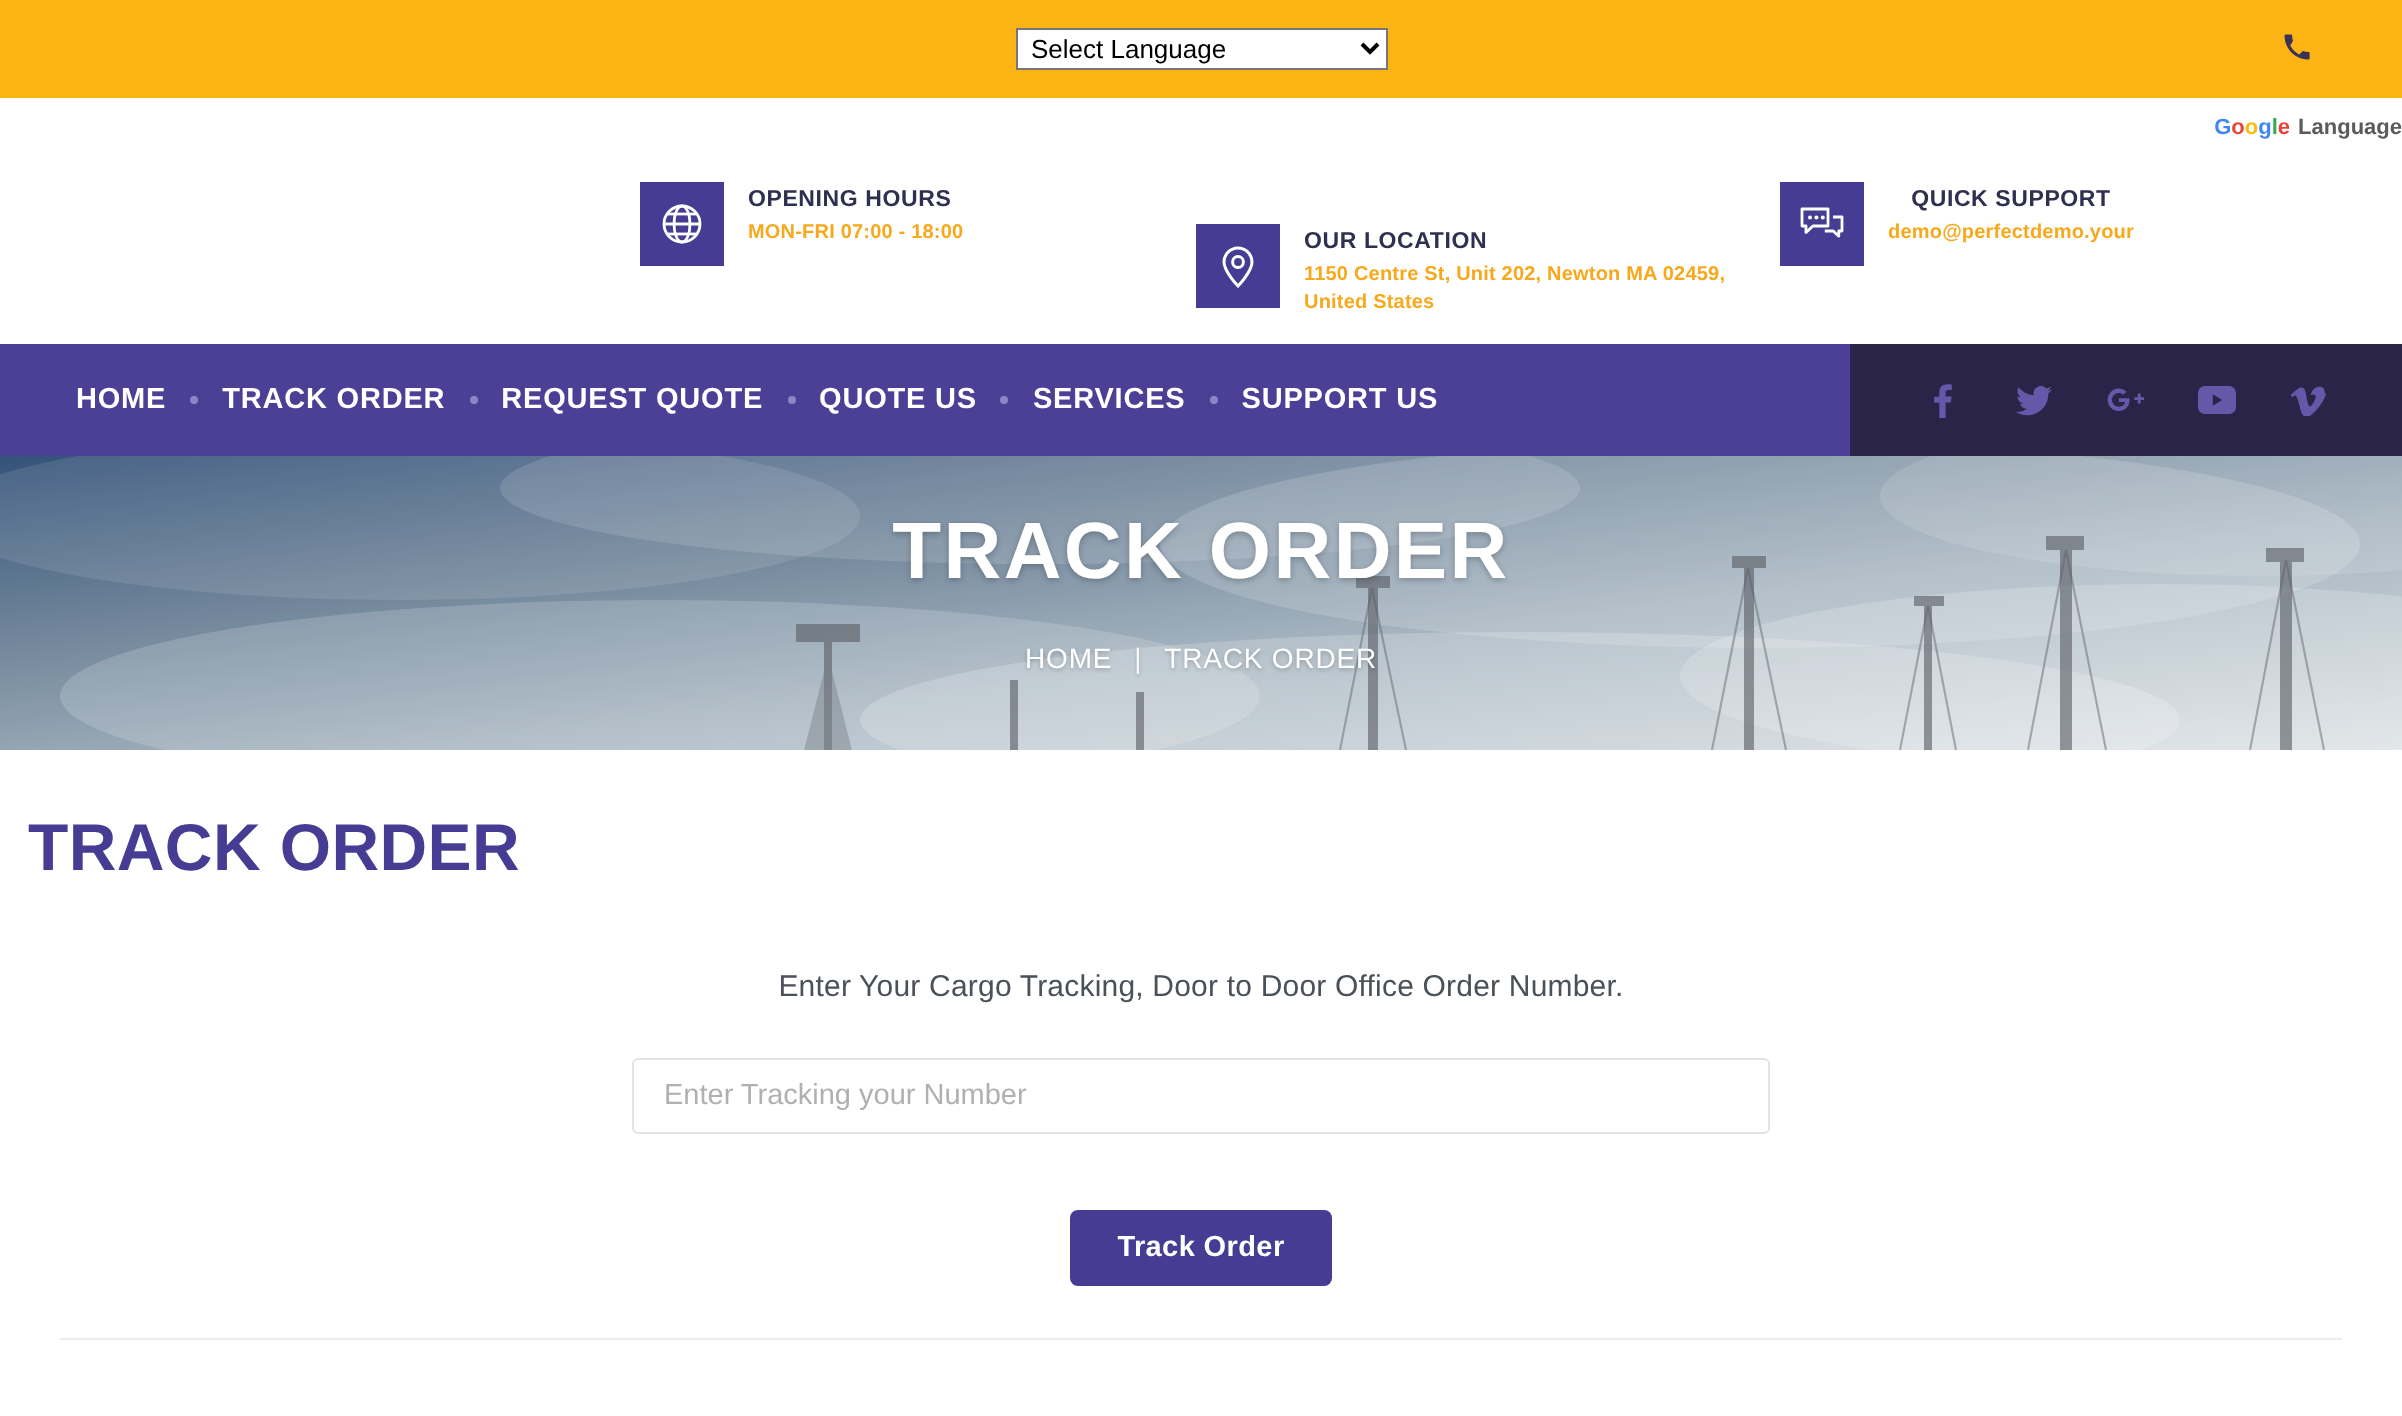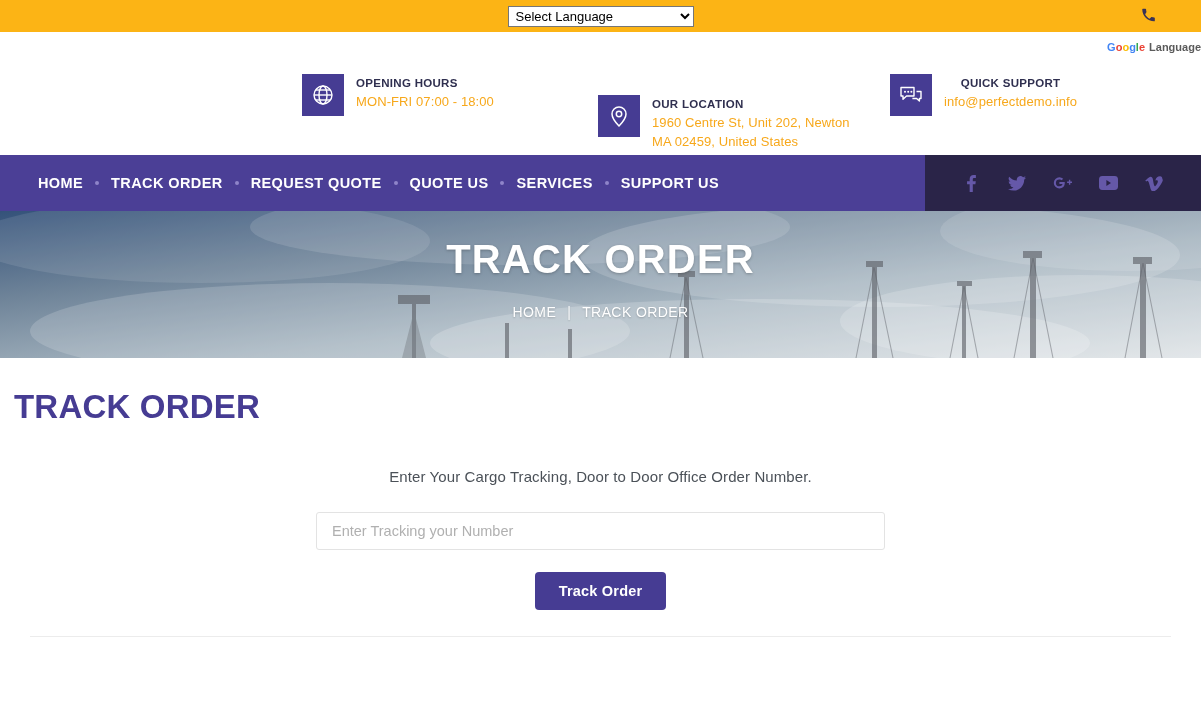--- a/index.html
+++ b/index.html
@@ -6,21 +6,21 @@
   html, body {
     width: 1201px; height: 708px;
     background: #ffffff;
     font-family: "Liberation Sans", sans-serif;
     overflow: hidden;
   }
 
   
   .topbar {
     position: relative;
-    height: 32px;
+    height: 49px;
     background: #fcb415;
     display: flex;
     align-items: center;
     justify-content: center;
   }
   .lang-select {
     font-family: "Liberation Sans", sans-serif;
     font-size: 13px;
     color: #000;
     background: #fff;
@@ -96,25 +96,25 @@
     flex: none;
     display: flex; align-items: center; justify-content: center;
     color: #fff;
   }
   .info-txt { margin-left: 12px; padding-top: 2px; }
   .info-title {
     font-size: 11.5px; font-weight: bold; color: #2f2f4f;
     letter-spacing: 0.3px; line-height: 1.3;
   }
   .info-sub {
-    font-size: 13px; font-weight: normal; color: #f7a81b;
+    font-size: 10px; font-weight: bold; color: #f7a81b;
     letter-spacing: 0.1px; line-height: 1.45; margin-top: 2px;
     max-width: 215px;
   }
-  #hours-block    { left: 302px; }
+  #hours-block    { left: 320px; }
   #location-block { left: 598px; margin-top: 21px; }
   #support-block  { left: 890px; text-align: center; }
 
   
   .nav {
     height: 56px;
     display: flex;
     background: linear-gradient(to right, #4b3f96 0%, #4b3f96 77%, #2a2448 77%, #2a2448 100%);
     align-items: center;
   }
@@ -204,21 +204,21 @@
     margin-top: 42px;
     text-align: center;
   }
   .form-note {
     font-size: 15px;
     color: #4b5158;
     letter-spacing: 0.1px;
   }
   .track-input {
     display: block;
-    margin: 27px auto 0;
+    margin: 27px auto 16px;
     width: 569px;
     height: 38px;
     border: 1px solid #e3e3e3;
     border-radius: 3px;
     padding: 0 15px;
     font-size: 14.5px;
     font-family: "Liberation Sans", sans-serif;
     color: #555;
     outline: none;
     background: #fff;
@@ -284,37 +284,37 @@
 
   <div class="info-block" id="location-block">
     <span class="info-icon">
       <svg width="24" height="24" viewBox="0 0 24 24" fill="none" stroke="#fff" stroke-width="1.5">
         <path d="M12 22s7-7.2 7-12A7 7 0 1 0 5 10c0 4.8 7 12 7 12z"></path>
         <circle cx="12" cy="10" r="2.7"></circle>
       </svg>
     </span>
     <span class="info-txt">
       <div class="info-title">OUR LOCATION</div>
-      <div class="info-sub">1960 Centre St, Unit 202, Newton MA 02459, United States</div>
+      <div class="info-sub">1150 Centre St, Unit 202, Newton MA 02459, United States</div>
     </span>
   </div>
 
   <div class="info-block" id="support-block">
     <span class="info-icon">
       <svg width="26" height="24" viewBox="0 0 26 24" fill="none" stroke="#fff" stroke-width="1.4">
         <path d="M3 4.5h13v8.5H8.5L5 16.2V13H3z" stroke-linejoin="round"></path>
         <path d="M18.5 8.5H23v7h-1.6v2.6l-2.8-2.6h-4.2" stroke-linejoin="round"></path>
         <circle cx="7" cy="8.8" r="1" fill="#fff" stroke="none"></circle>
         <circle cx="10.2" cy="8.8" r="1" fill="#fff" stroke="none"></circle>
         <circle cx="13.4" cy="8.8" r="1" fill="#fff" stroke="none"></circle>
       </svg>
     </span>
     <span class="info-txt">
       <div class="info-title">QUICK SUPPORT</div>
-      <div class="info-sub">info@perfectdemo.info</div>
+      <div class="info-sub">demo@perfectdemo.your</div>
     </span>
   </div>
 </div>
 
 <div class="nav">
   <div class="nav-links">
     <a class="nav-link">HOME</a>
     <span class="nav-dot"></span>
     <a class="nav-link">TRACK ORDER</a>
     <span class="nav-dot"></span>

